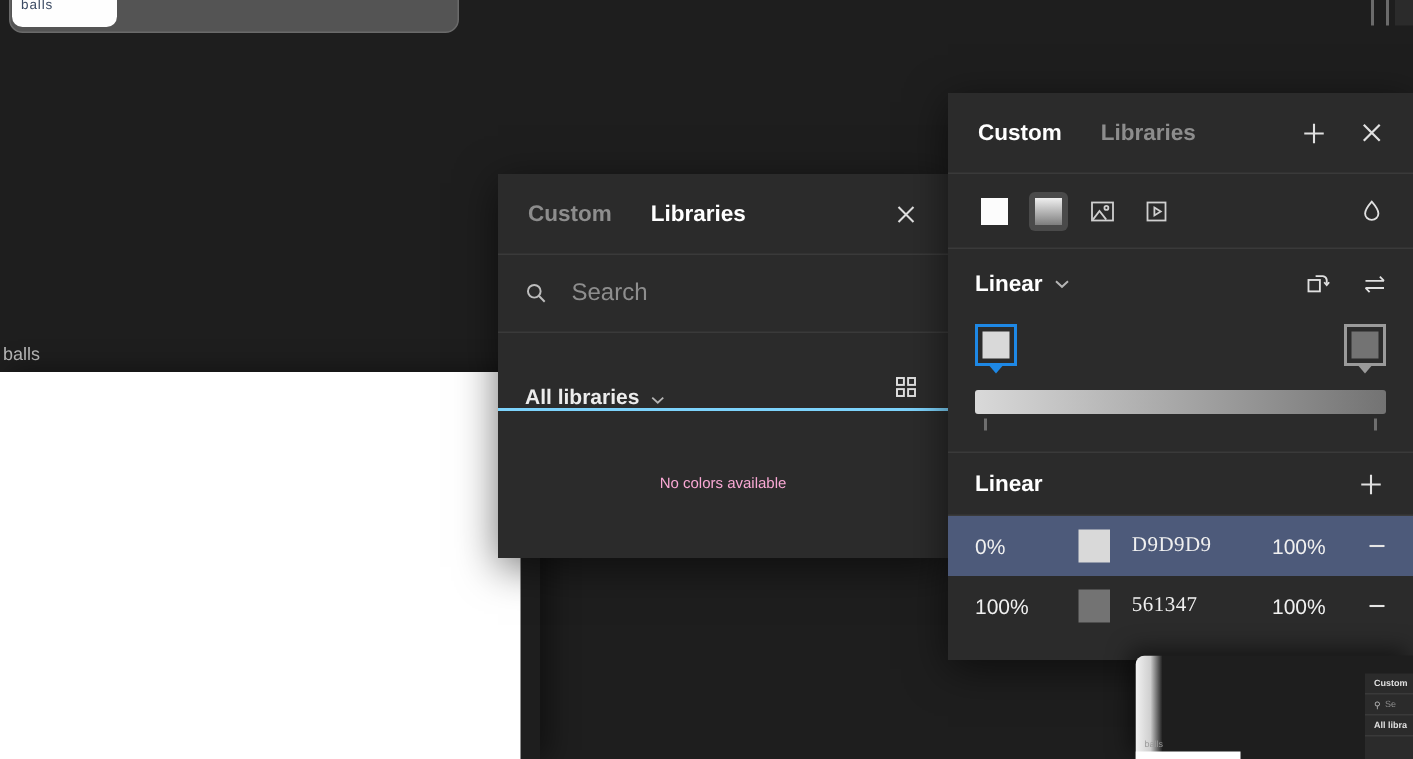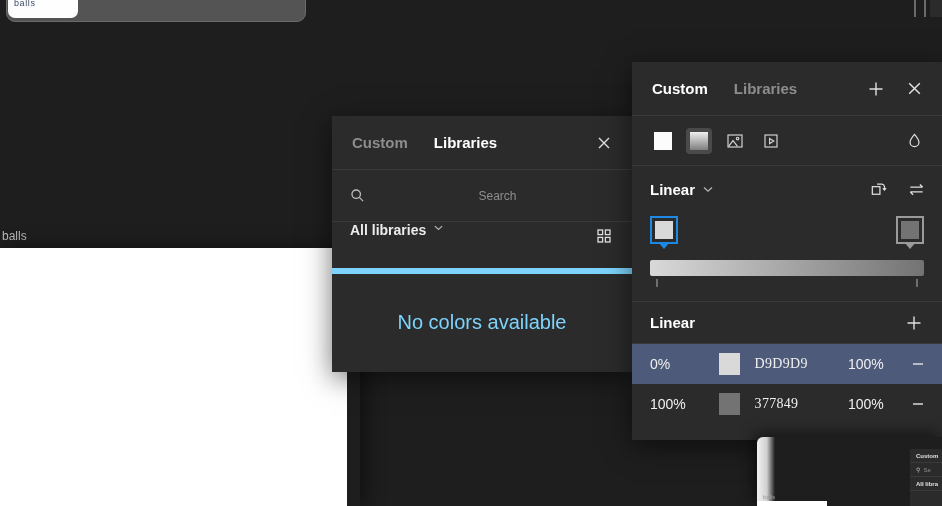--- a/index.html
+++ b/index.html
@@ -81,34 +81,33 @@
 
   
   #libraries-panel { left: 332px; top: 116px; width: 300px; height: 256px; }
   .search-row {
     display: flex; align-items: center; height: 52px;
     padding: 0 18px; border-bottom: 1px solid #3a3a3a;
   }
   .search-row .s-icon { margin-right: 16px; color: #bdbdbd; display: flex; }
   .search-input {
     flex: 1; background: transparent; border: 0; outline: none;
-    font-size: 12px; color: #22c55e;
+    font-size: 16px; color: #22c55e;
     font-family: "Liberation Sans", sans-serif;
-    text-align: center;
   }
   .search-input::placeholder { color: #8e8e8e; }
   .filter-row {
-    display: flex; align-items: flex-start; height: 52px;
-    padding: 0 14px 0 18px; border-bottom: 6px solid #7dd3fc;
+    display: flex; align-items: flex-end; height: 52px;
+    padding: 0 14px 0 18px; border-bottom: 2px solid #7dd3fc;
   }
   .filter-label { font-size: 14px; color: #ececec; font-weight: bold; }
   .caret { margin-left: 7px; color: #b5b5b5; display: inline-flex; }
   .empty-msg {
     height: 96px; display: flex; align-items: center; justify-content: center;
-    font-size: 20px; color: #7dd3fc;
+    font-size: 10px; color: #f9a8d4;
   }
 
   
   #custom-panel { left: 632px; top: 62px; width: 310px; height: 378px; }
   .fill-types {
     display: flex; align-items: center; height: 50px;
     padding: 0 14px 0 18px; border-bottom: 1px solid #3a3a3a;
   }
   .ft {
     width: 26px; height: 26px; margin-right: 10px;
@@ -375,21 +374,21 @@
       <span class="minus">
         <svg width="16" height="16" viewBox="0 0 16 16" fill="none" stroke="currentColor" stroke-width="1.4">
             <path d="M3 8 H13"></path>
           </svg>
       </span>
     </div>
 
     <div class="stop-row">
       <span class="pos">100%</span>
       <span class="swatch" style="background:#737373"></span>
-      <span class="hex">377849</span>
+      <span class="hex">561347</span>
       <span class="op">100%</span>
       <span class="minus">
         <svg width="16" height="16" viewBox="0 0 16 16" fill="none" stroke="currentColor" stroke-width="1.4">
             <path d="M3 8 H13"></path>
           </svg>
       </span>
     </div>
   </div>
 
   <div id="mini">

